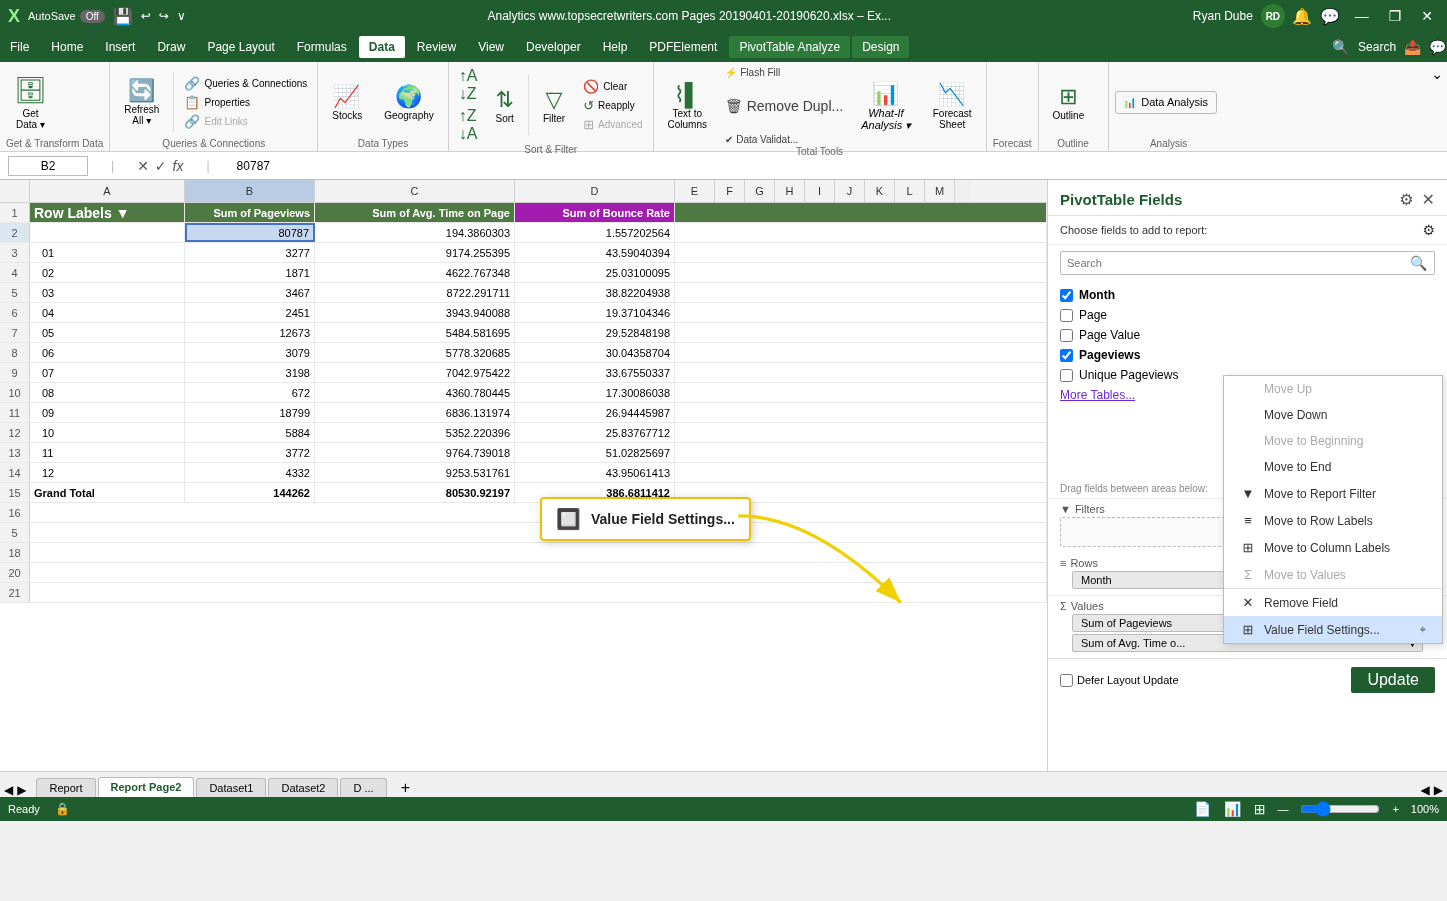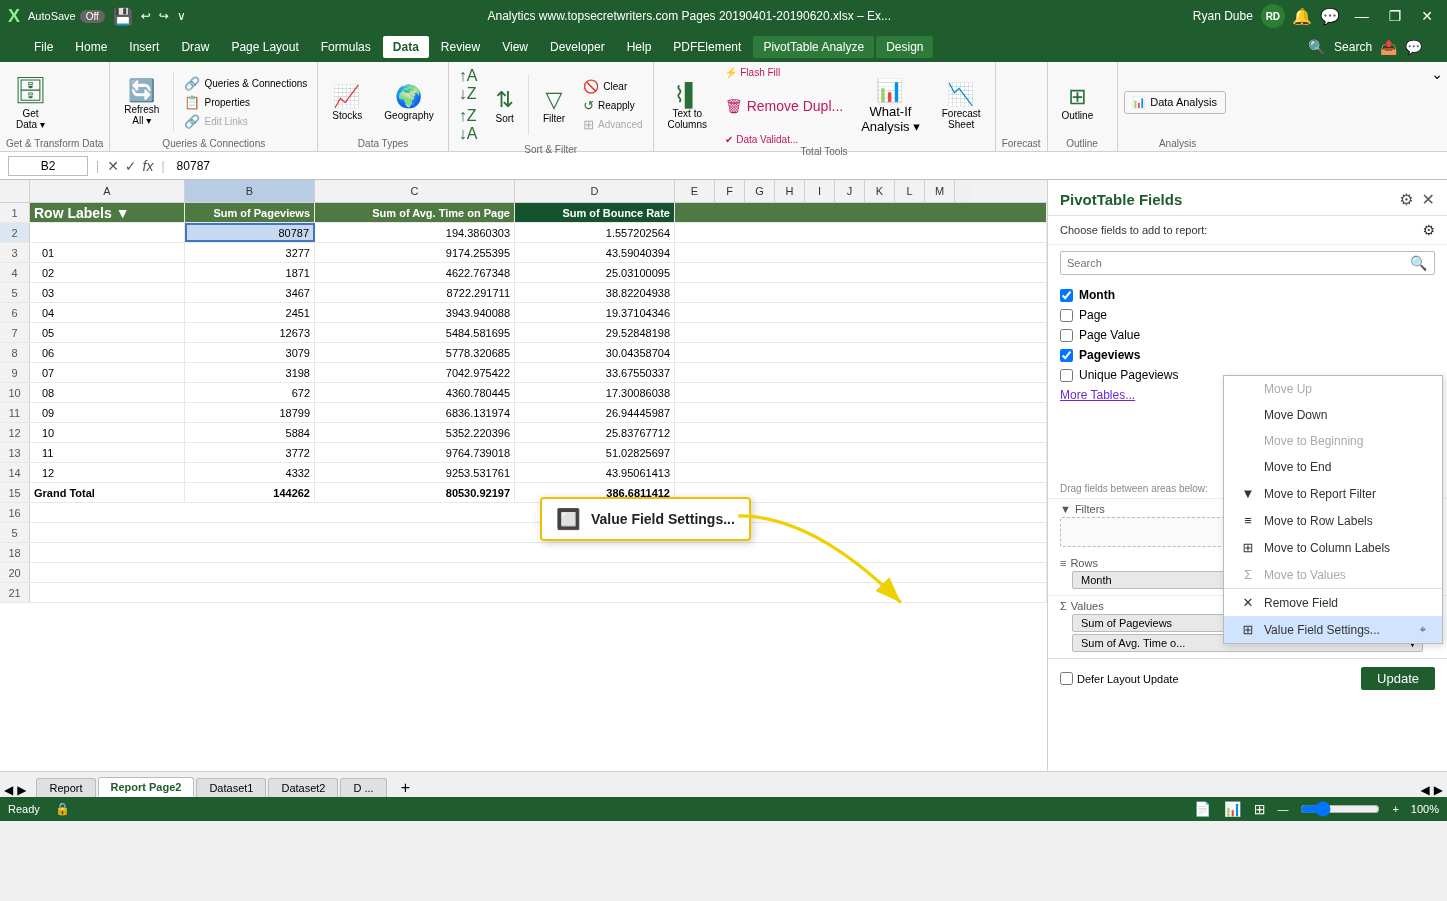--- a/index.html
+++ b/index.html
@@ -23,21 +23,21 @@
     .toggle-off { background: #666; border-radius: 8px; padding: 1px 6px; font-size: 10px; }
     .avatar { background: #2e7d32; border-radius: 50%; width: 24px; height: 24px; display: flex; align-items: center; justify-content: center; font-size: 10px; font-weight: bold; }
 
     
     .menu-bar {
       background: #1f5c2e;
       color: white;
       height: 30px;
       display: flex;
       align-items: center;
-      padding: 0 24px;
+      padding: 0 0;
       gap: 2px;
     }
     .menu-item {
       padding: 4px 10px;
       cursor: pointer;
       border-radius: 2px;
       font-size: 12px;
     }
     .menu-item.active { background: white; color: #1f5c2e; font-weight: bold; }
     .menu-item.pivot-analyze { background: #2d7a3a; }
@@ -55,21 +55,21 @@
     }
 
     
     .formula-bar {
       background: white;
       border-bottom: 1px solid #c0c0c0;
       height: 28px;
       display: flex;
       align-items: center;
       padding: 0 8px;
-      gap: 8px;
+      gap: 23px;
     }
     .name-box {
       width: 80px;
       border: 1px solid #bbb;
       padding: 2px 4px;
       font-size: 12px;
       text-align: center;
     }
     .formula-sep { color: #bbb; }
     .formula-icons { display: flex; gap: 6px; color: #555; font-size: 14px; }
@@ -212,21 +212,21 @@
       justify-content: space-between;
     }
     .defer-checkbox { display: flex; align-items: center; gap: 4px; font-size: 11px; }
     .update-btn {
       background: #1f5c2e;
       color: white;
       border: none;
       padding: 4px 16px;
       border-radius: 2px;
       cursor: pointer;
-      font-size: 13px;
+      font-size: 16px;
     }
 
     
     .status-bar {
       height: 24px;
       background: #1f5c2e;
       color: white;
       display: flex;
       align-items: center;
       padding: 0 8px;
@@ -527,28 +527,28 @@
     </div>
     <div class="rsec-label">Sort &amp; Filter</div>
   </div>
 
   <div class="rsec" style="min-width:150px;">
     <div class="rsec-content">
       <div class="rbig-btn">
         <div style="font-size:22px; color:#2a6e38;">⌇▌</div>
         <span style="font-size:10px;">Text to<br>Columns</span>
       </div>
-      <div style="font-size:22px; color:#be185d; display:flex; flex-direction:column; gap:18px;">
+      <div style="font-size:22px; color:#404040; display:flex; flex-direction:column; gap:18px;">
         <div class="ribbon-small-btn" style="font-size:10px;">⚡ Flash Fill</div>
         <div class="ribbon-small-btn" style="font-size:14px;">🗑 Remove Dupl...</div>
         <div class="ribbon-small-btn" style="font-size:10px;">✔ Data Validat...</div>
       </div>
       <div class="rbig-btn">
         <div style="font-size:22px; color:#2a6e38;">📊</div>
-        <span style="font-size:13px;">What-If<br>Analysis ▾</span>
+        <span style="font-size:11px;font-style:italic;">What-If<br>Analysis ▾</span>
       </div>
       <div class="rbig-btn">
         <div style="font-size:22px; color:#2a6e38;">📉</div>
         <span style="font-size:10px;">Forecast<br>Sheet</span>
       </div>
     </div>
     <div class="rsec-label">Total Tools</div>
   </div>
 
   <div class="rsec" style="min-width:30px;">
@@ -615,21 +615,21 @@
       <div class="scroll-col"></div>
     </div>
 
     <div class="spreadsheet-rows">
 
       <div class="ss-row header-row">
         <div class="row-num">1</div>
         <div class="cell cell-a" style="background:#4f7942; color:white; font-weight:bold; font-size:14px;">Row Labels ▼</div>
         <div class="cell cell-b" style="background:#4f7942; color:white; font-weight:bold; font-size:11px;">Sum of Pageviews</div>
         <div class="cell cell-c" style="background:#4f7942; color:white; font-weight:bold; font-size:11px;">Sum of Avg. Time on Page</div>
-        <div class="cell cell-d" style="background:#14532d; color:white; font-weight:bold; font-size:11px;">Sum of Bounce Rate</div>
+        <div class="cell cell-d" style="background:#a21caf; color:white; font-weight:bold; font-size:11px;">Sum of Bounce Rate</div>
         <div class="cell cell-rest"></div>
       </div>
 
       <div class="ss-row">
         <div class="row-num" style="background:#dce6f1;">2</div>
         <div class="cell cell-a"></div>
         <div class="cell cell-b" style="background:#c6d9f1; border:2px solid #4472c4; justify-content:flex-end;">80787</div>
         <div class="cell cell-c" style="justify-content:flex-end;">194.3860303</div>
         <div class="cell cell-d" style="justify-content:flex-end;">1.557202564</div>
         <div class="cell cell-rest"></div>

